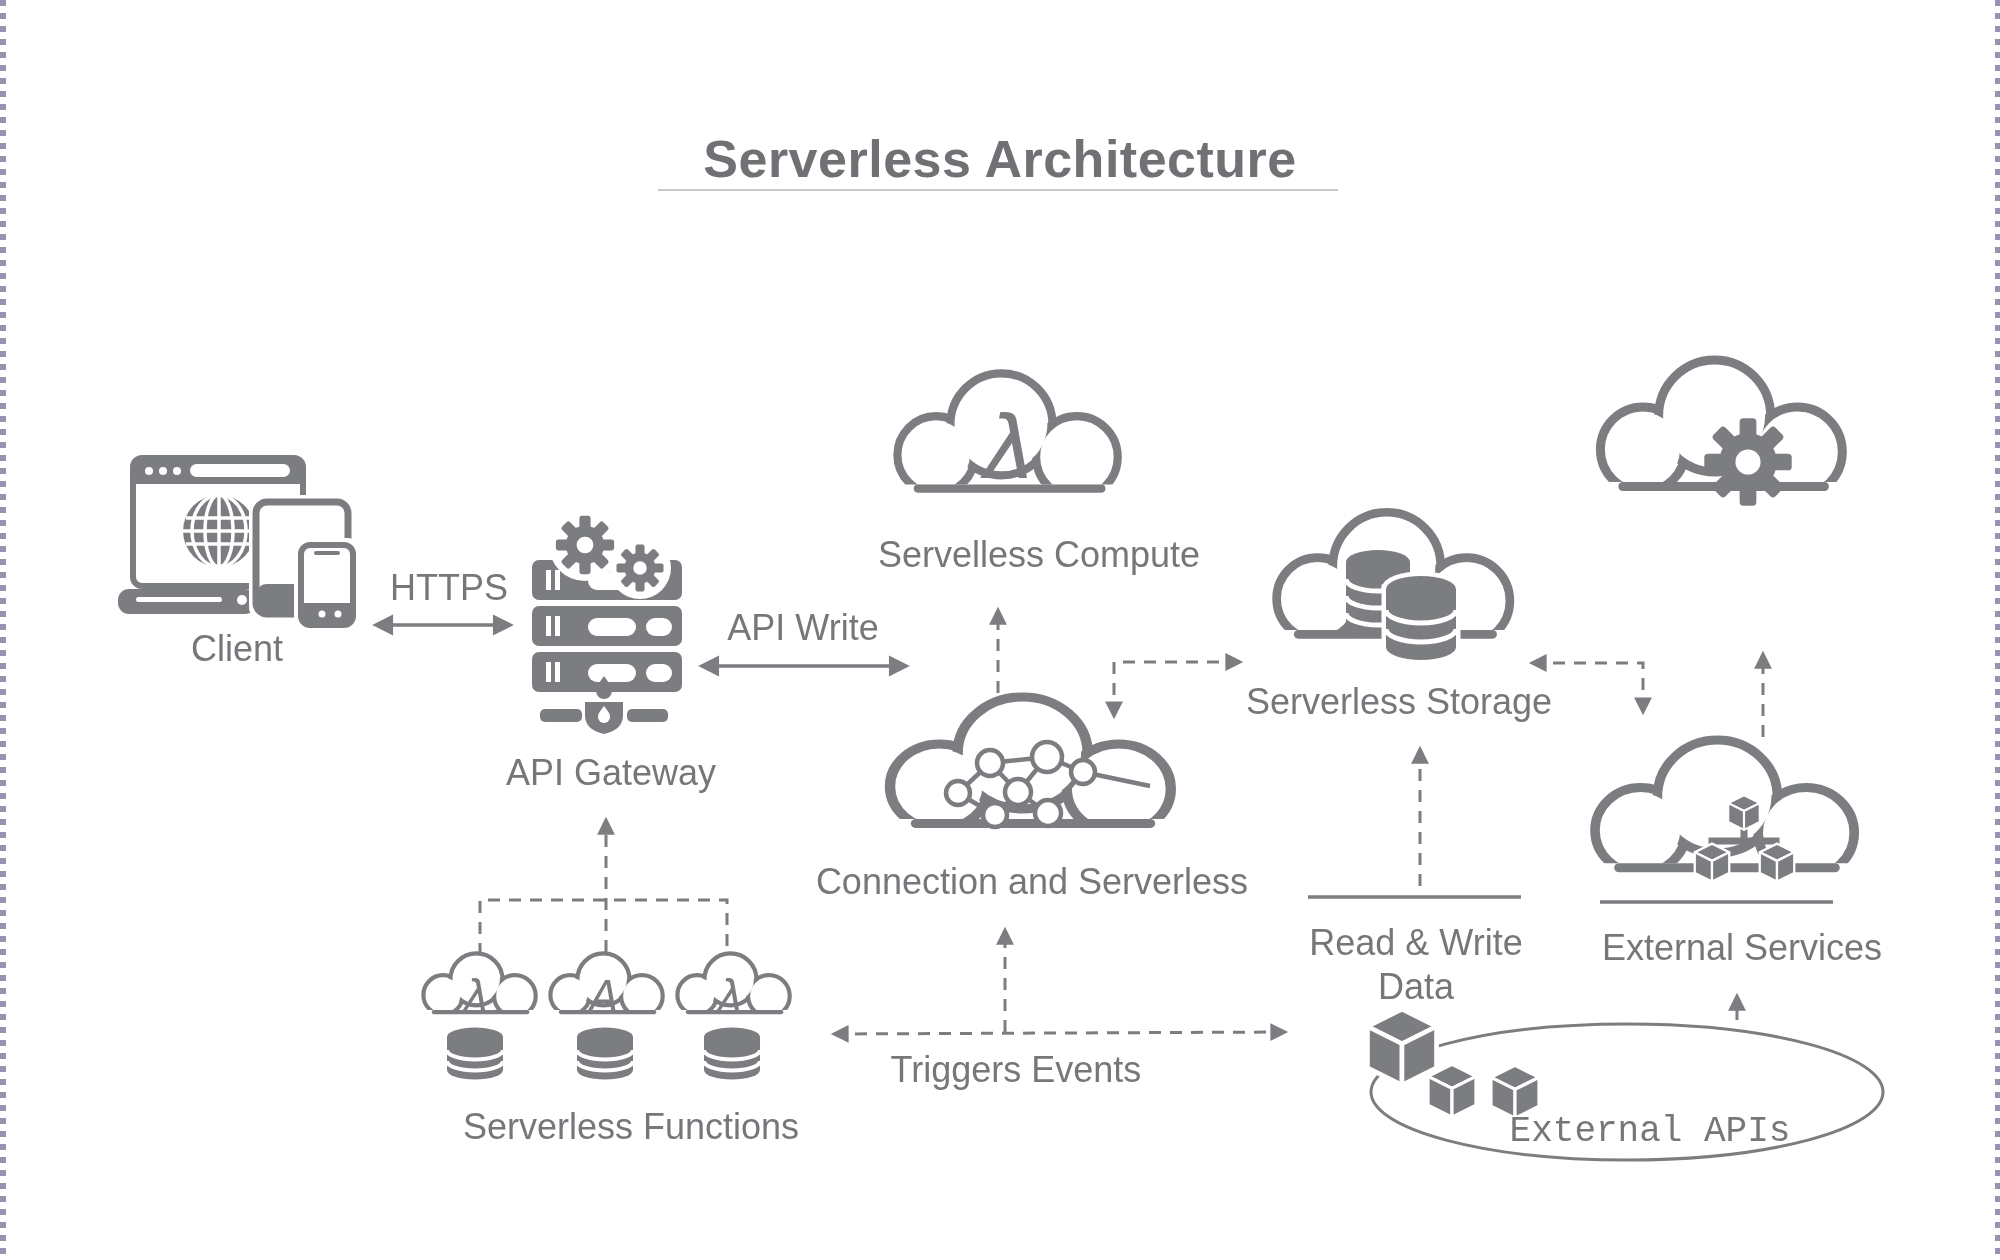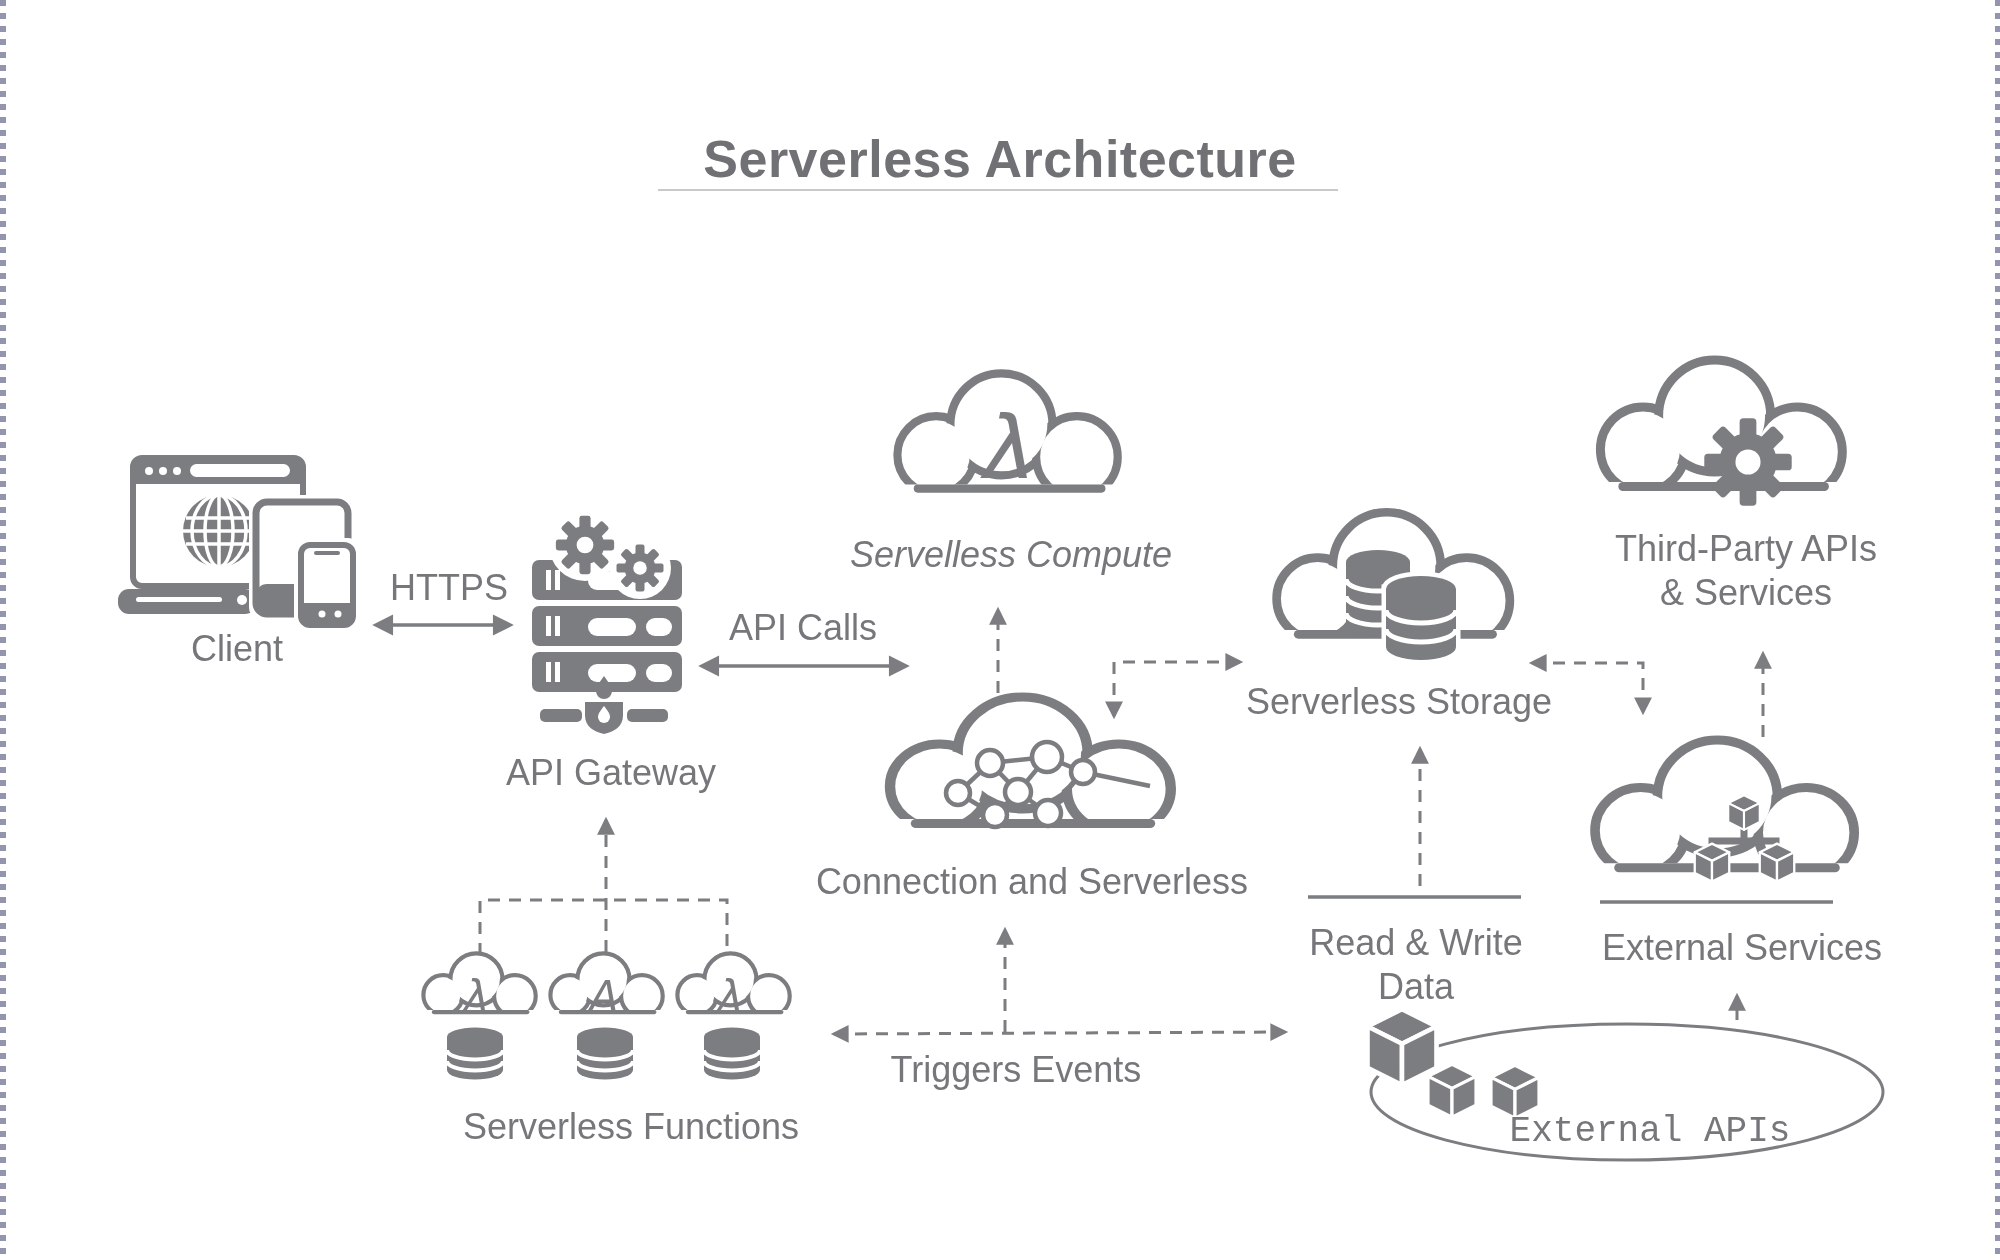--- a/index.html
+++ b/index.html
@@ -274,28 +274,24 @@
       <line x1="834" y1="1034" x2="1285" y2="1032" class="dash" marker-start="url(#mA)" marker-end="url(#mA)"></line>
       <line x1="1005" y1="1032" x2="1005" y2="930" class="dash" marker-end="url(#mA)"></line>
       <line x1="1737" y1="1020" x2="1737" y2="996" class="dash" marker-end="url(#mA)"></line>
       <line x1="1308" y1="897" x2="1521" y2="897" class="thin"></line>
     </g>
   </svg>
 
   <div class="label" style="left:237px;top:627px;">Client</div>
   <div class="label" style="left:449px;top:566px;">HTTPS</div>
   <div class="label" style="left:611px;top:751px;">API Gateway</div>
-  <div class="label" style="left:803px;top:606px;">API Calls</div>
-  <div class="label" style="left:1011px;top:533px;font-style:italic;">Servelless Compute</div>
+  <div class="label" style="left:803px;top:606px;">API Write</div>
+  <div class="label" style="left:1039px;top:533px;">Servelless Compute</div>
   <div class="label" style="left:1032px;top:860px;">Connection and Serverless</div>
   <div class="label" style="left:1399px;top:680px;">Serverless Storage</div>
-  <div class="label" style="left:1746px;top:527px;">
-    <div>Third-Party APIs</div>
-    <div>&amp; Services</div>
-  </div>
   <div class="label" style="left:1716px;top:926px;margin-left:26px;">External Services</div>
   <div class="label" style="left:1650px;top:1110px;font-family:Liberation Mono, monospace;">External APIs</div>
   <div class="label" style="left:631px;top:1105px;">Serverless Functions</div>
   <div class="label" style="left:1416px;top:921px;">
     <div>Read &amp; Write</div>
     <div>Data</div>
   </div>
   <div class="label" style="left:988px;top:1048px;margin-left:28px;">Triggers Events</div>
 
 </div>

